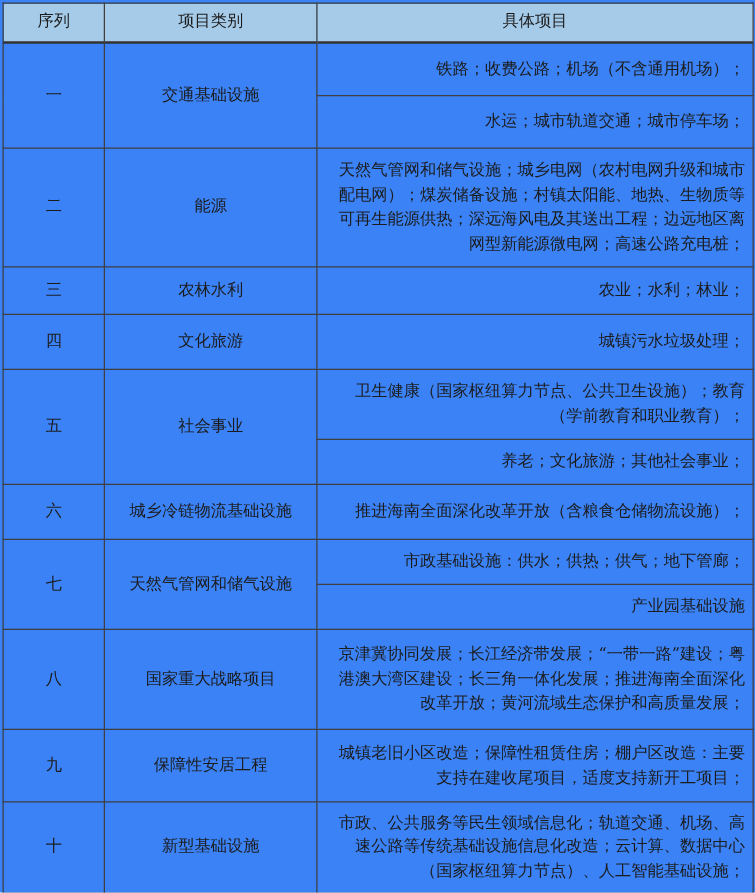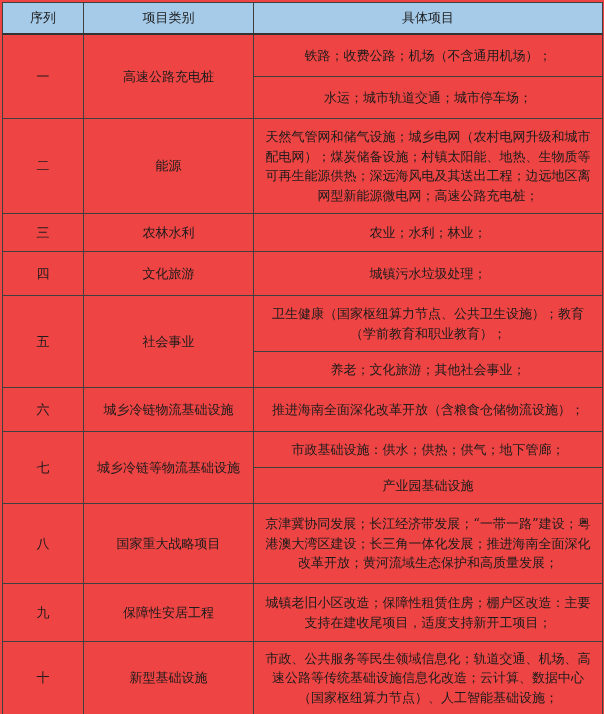--- a/index.html
+++ b/index.html
@@ -7,21 +7,21 @@
     padding: 0;
     background: #ffffff;
     width: 604px;
     height: 714px;
     overflow: hidden;
   }
   .canvas {
     position: relative;
     width: 604px;
     height: 714px;
-    background: #ef4444;
+    background: #3b82f6;
     font-family: "DejaVu Serif", serif;
     color: #1c1c1c;
   }
   table.project-table {
     position: absolute;
     left: 2px;
     top: 2px;
     width: 600px;
     border-collapse: collapse;
     table-layout: fixed;
@@ -41,21 +41,21 @@
   table.project-table th {
     background: #a6cbe9;
     text-align: center;
     border-bottom: 2px solid #333333;
     font-size: 13px;
   }
   td.serial, td.category {
     text-align: center;
   }
   td.items {
-    text-align: center;
+    text-align: right;
   }
 </style>
 </head>
 <body>
 
 <div class="canvas">
   <table class="project-table">
     <colgroup>
         <col class="c1">
         <col class="c2">
@@ -64,21 +64,21 @@
 
     <tbody>
         <tr style="height:31px;">
       <th>序列</th>
       <th>项目类别</th>
       <th>具体项目</th>
     </tr>
 
     <tr style="height:43px;">
       <td class="serial" rowspan="2">一</td>
-      <td class="category" rowspan="2">高速公路充电桩</td>
+      <td class="category" rowspan="2">交通基础设施</td>
       <td class="items">铁路；收费公路；机场（不含通用机场）；</td>
     </tr>
     <tr style="height:42px;padding-left:16px;">
       <td class="items">水运；城市轨道交通；城市停车场；</td>
     </tr>
 
     <tr style="height:95px;">
       <td class="serial">二</td>
       <td class="category">能源</td>
       <td class="items">天然气管网和储气设施；城乡电网（农村电网升级和城市配电网）；煤炭储备设施；村镇太阳能、地热、生物质等可再生能源供热；深远海风电及其送出工程；边远地区离网型新能源微电网；高速公路充电桩；</td>
@@ -106,21 +106,21 @@
     </tr>
 
     <tr style="height:44px;">
       <td class="serial">六</td>
       <td class="category">城乡冷链物流基础设施</td>
       <td class="items">推进海南全面深化改革开放（含粮食仓储物流设施）；</td>
     </tr>
 
     <tr style="height:36px;">
       <td class="serial" rowspan="2">七</td>
-      <td class="category" rowspan="2">城乡冷链等物流基础设施</td>
+      <td class="category" rowspan="2">天然气管网和储气设施</td>
       <td class="items">市政基础设施：供水；供热；供气；地下管廊；</td>
     </tr>
     <tr style="height:36px;">
       <td class="items">产业园基础设施</td>
     </tr>
 
     <tr style="height:80px;">
       <td class="serial">八</td>
       <td class="category">国家重大战略项目</td>
       <td class="items">京津冀协同发展；长江经济带发展；“一带一路”建设；粤港澳大湾区建设；长三角一体化发展；推进海南全面深化改革开放；黄河流域生态保护和高质量发展；</td>

